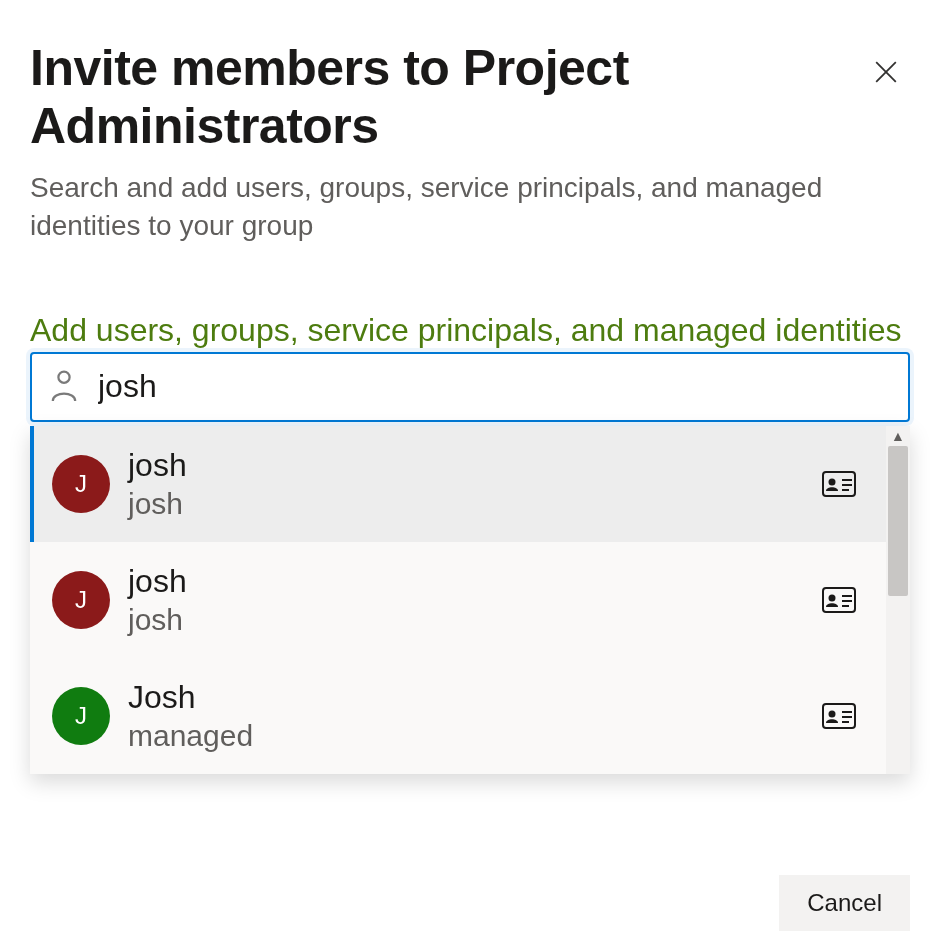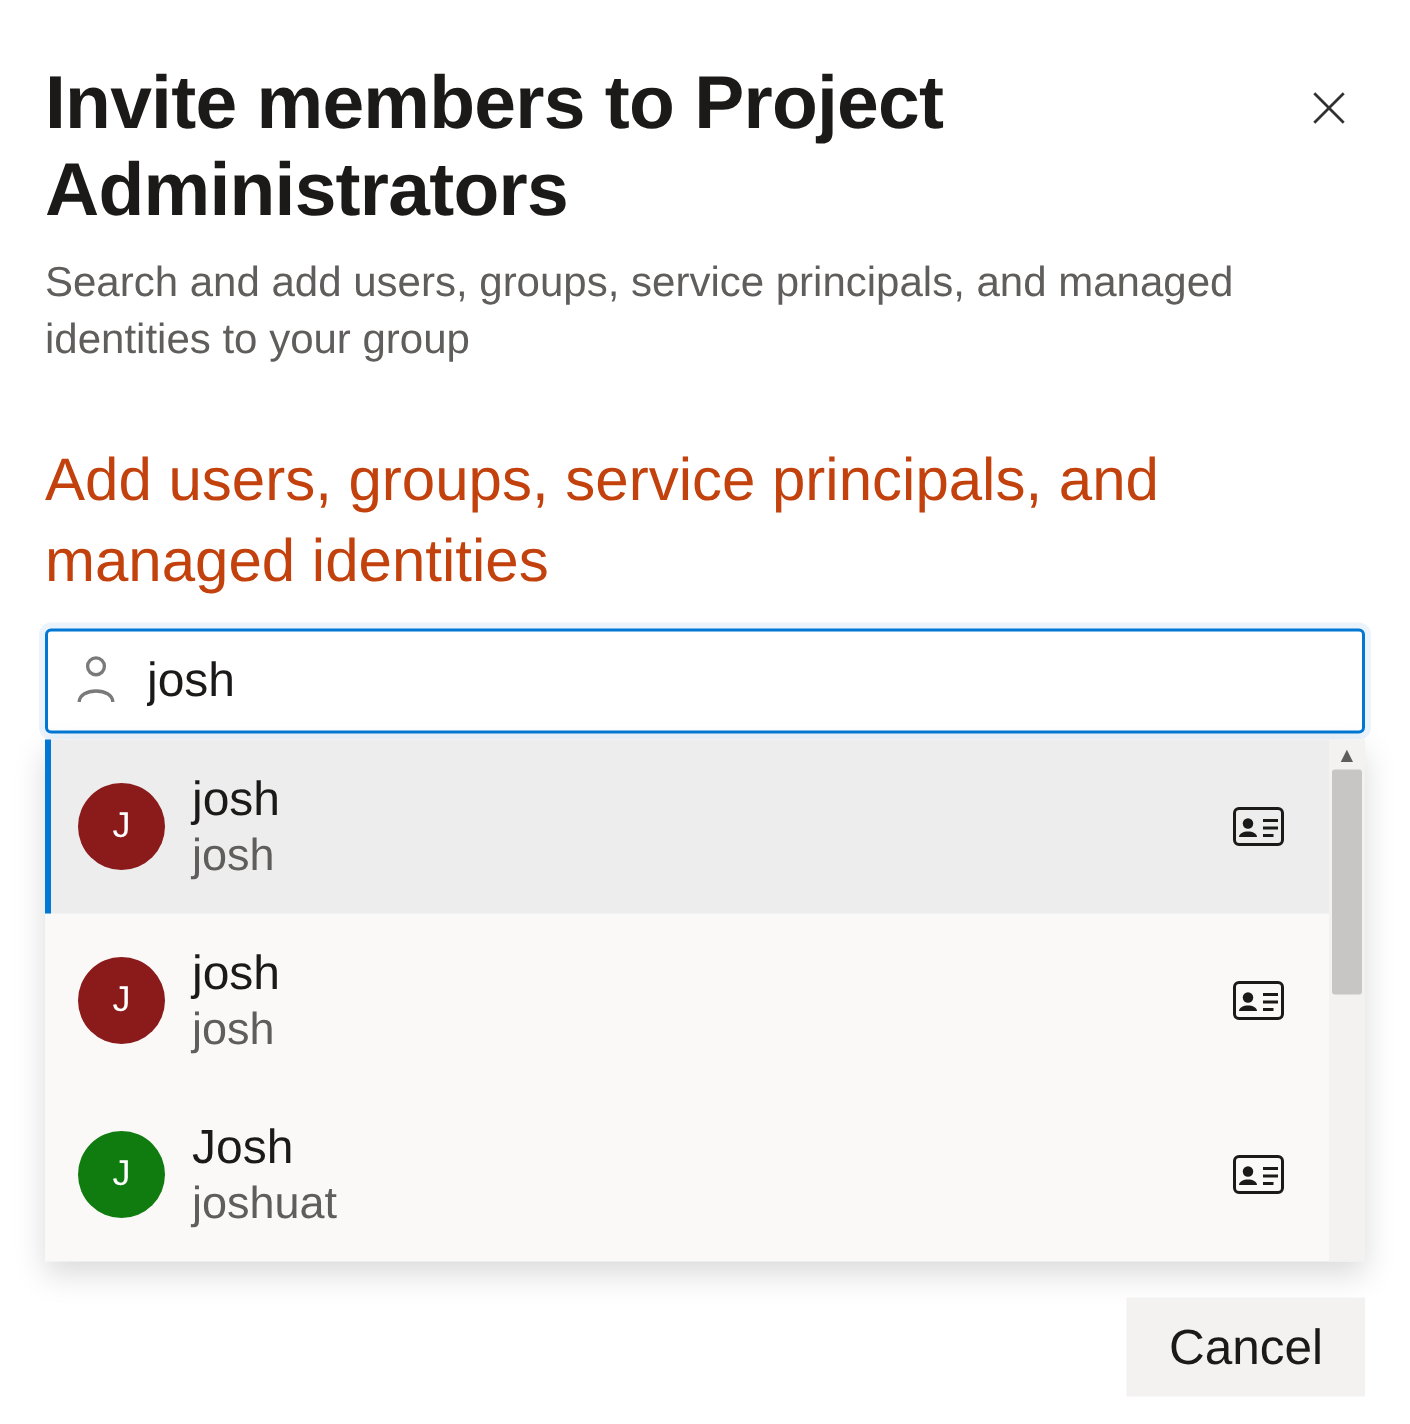--- a/index.html
+++ b/index.html
@@ -42,26 +42,26 @@
       margin-top: 8px;
     }
     .close-btn svg { width: 28px; height: 28px; stroke: #323130; stroke-width: 1.3; }
     .subtitle {
       font-size: 28px;
       color: #605e5c;
       margin-top: 14px;
       line-height: 1.35;
     }
     .field-label {
-      font-size: 40px;
-      color: #c2410c;
-      margin-top: 48px;
+      font-size: 32px;
+      color: #4d7c0f;
+      margin-top: 64px;
       line-height: 1.35;
     }
-    .search-wrap { margin-top: 18px; position: relative; }
+    .search-wrap { position: relative; }
     .search-box {
       display: flex;
       align-items: center;
       border: 2px solid #0078d4;
       border-radius: 4px;
       height: 70px;
       padding: 0 18px;
       background: #fff;
       box-shadow: 0 0 0 4px rgba(0,120,212,0.08);
     }
@@ -142,21 +142,21 @@
       cursor: pointer;
     }
     .footer {
       position: absolute;
       bottom: 18px;
       right: 30px;
       display: flex;
       gap: 16px;
     }
     .btn {
-      font-size: 33px;
+      font-size: 24px;
       padding: 14px 28px;
       border: none;
       background: #f3f2f1;
       cursor: pointer;
       font-family: inherit;
       color: #1b1a19;
     }
     .btn.disabled { color: #a19f9d; cursor: default; }
   </style>
 </head>
@@ -216,21 +216,21 @@
               <path d="M4 20 C4 15 16 15 16 20 Z" fill="currentColor"></path>
               <line x1="20" y1="9" x2="30" y2="9" stroke="currentColor" stroke-width="2"></line>
               <line x1="20" y1="14" x2="30" y2="14" stroke="currentColor" stroke-width="2"></line>
               <line x1="20" y1="19" x2="27" y2="19" stroke="currentColor" stroke-width="2"></line>
             </svg>
           </div>
           <div class="option">
             <div class="avatar" style="background: rgb(16, 124, 16);">J</div>
             <div class="option-text">
               <div class="opt-name">Josh</div>
-              <div class="opt-sub">joshuat</div>
+              <div class="opt-sub">managed</div>
             </div>
             <svg viewBox="0 0 34 26" class="card-icon">
               <rect x="1" y="1" width="32" height="24" rx="3" fill="none" stroke="currentColor" stroke-width="2"></rect>
               <circle cx="10" cy="11" r="3.5" fill="currentColor"></circle>
               <path d="M4 20 C4 15 16 15 16 20 Z" fill="currentColor"></path>
               <line x1="20" y1="9" x2="30" y2="9" stroke="currentColor" stroke-width="2"></line>
               <line x1="20" y1="14" x2="30" y2="14" stroke="currentColor" stroke-width="2"></line>
               <line x1="20" y1="19" x2="27" y2="19" stroke="currentColor" stroke-width="2"></line>
             </svg>
           </div>

